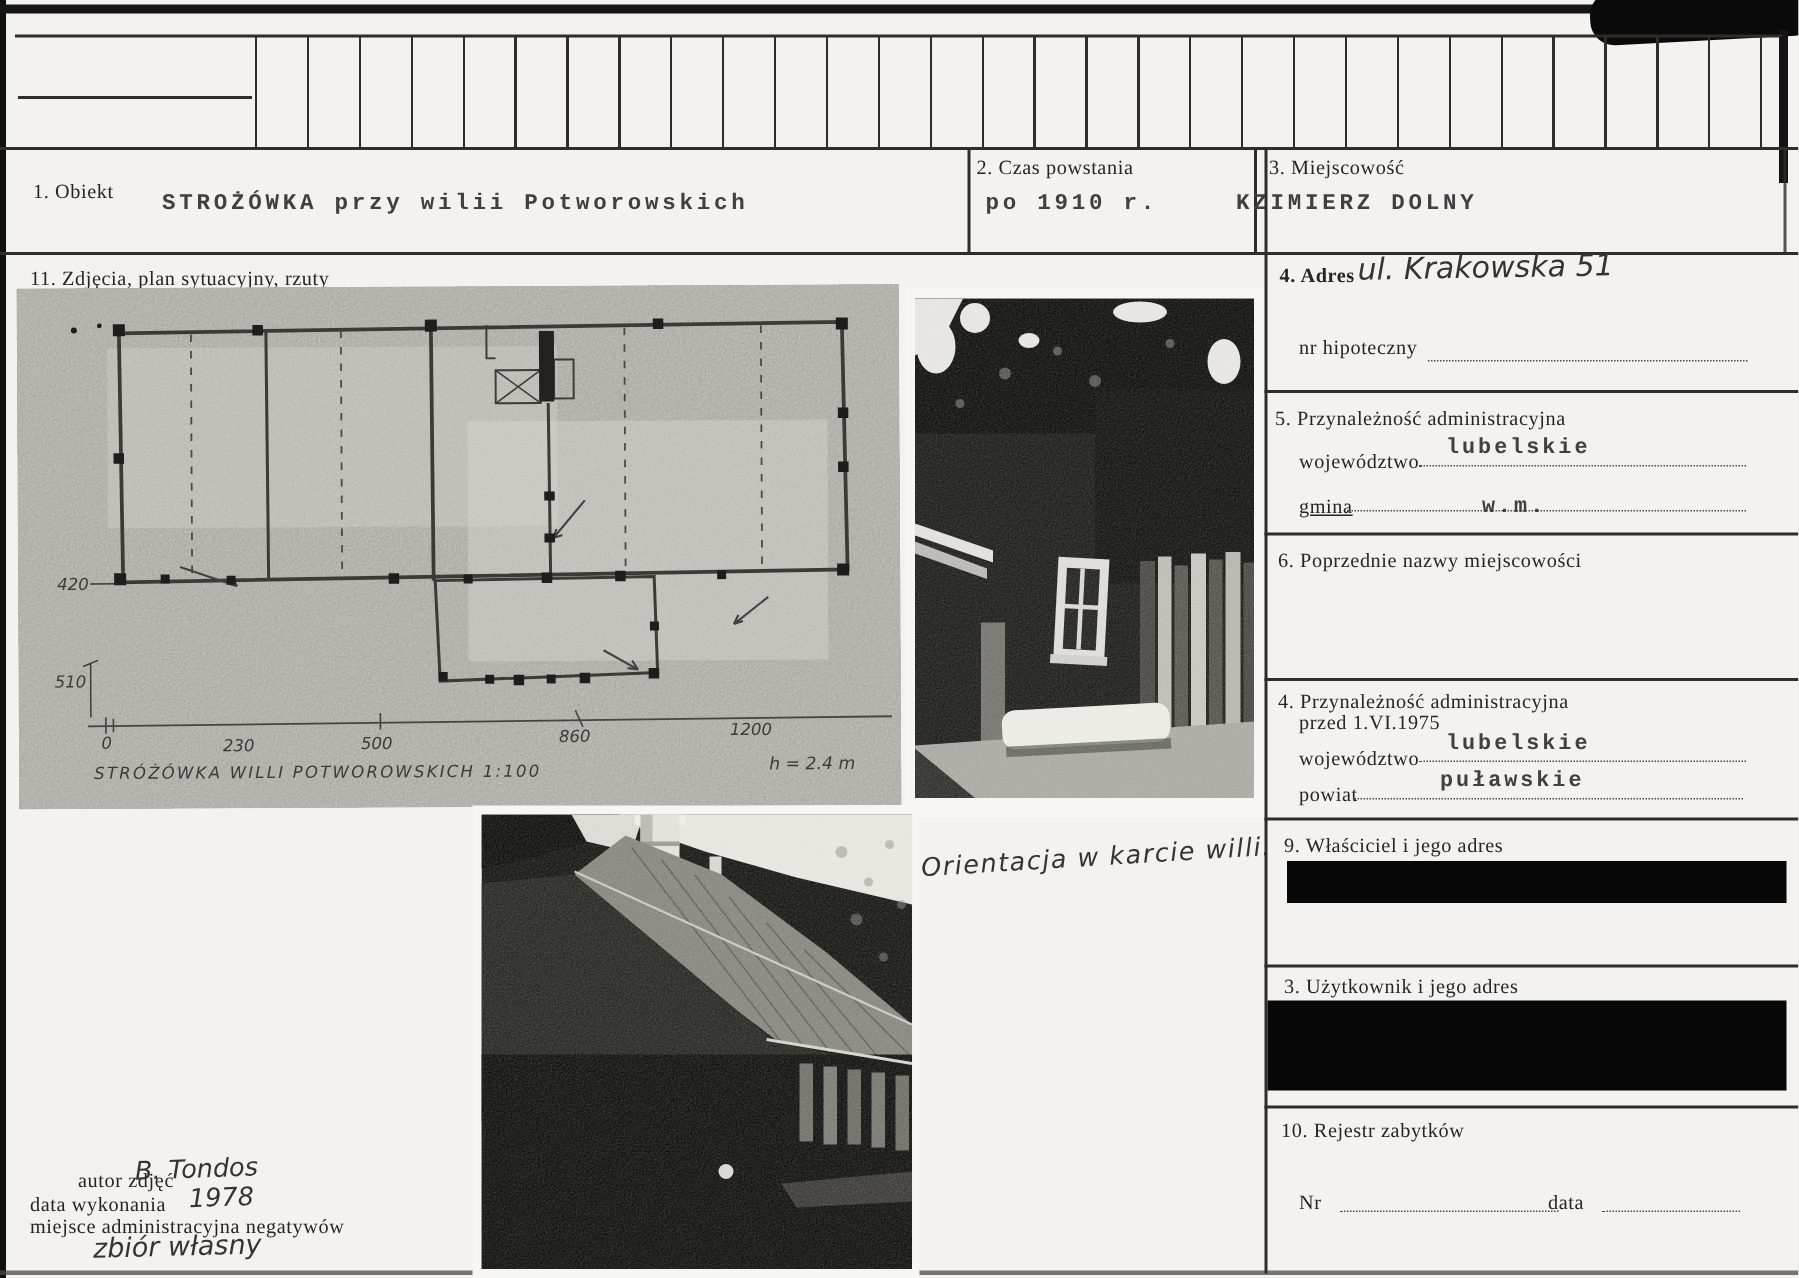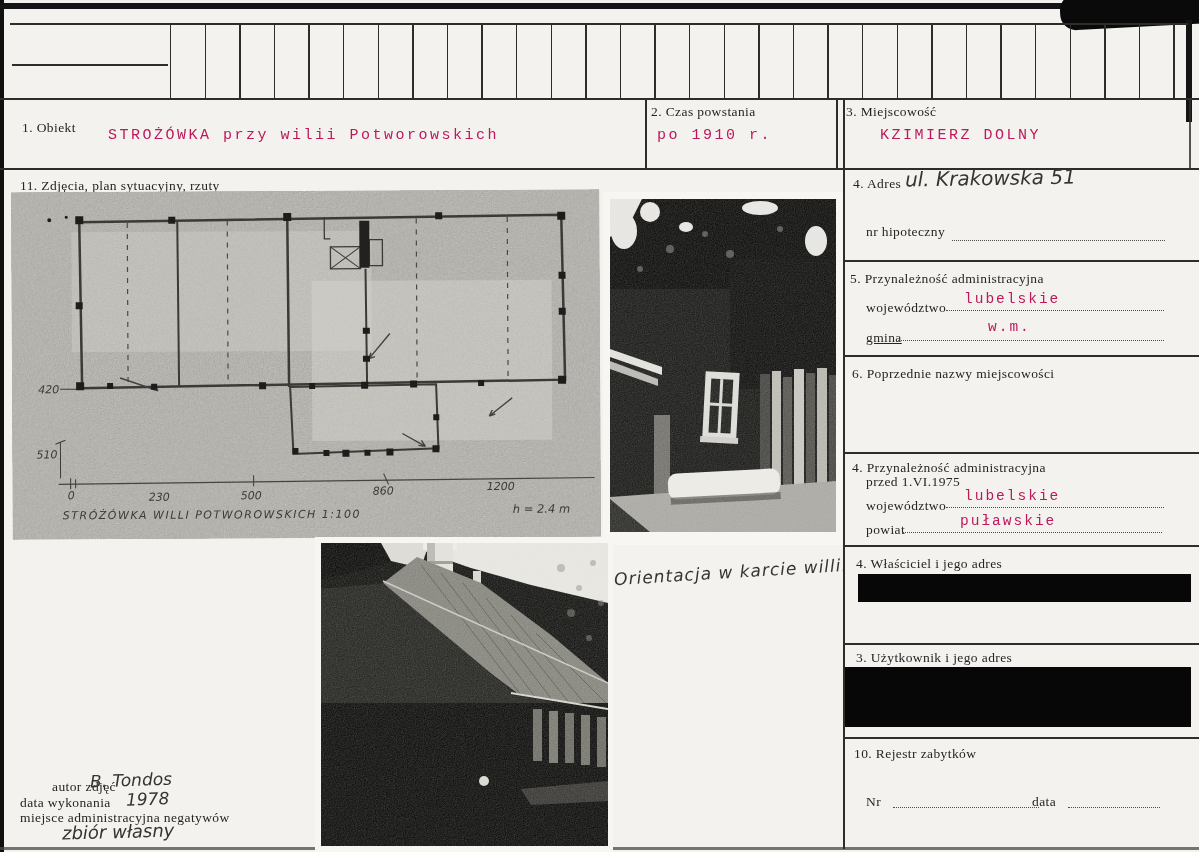--- a/index.html
+++ b/index.html
@@ -4,21 +4,21 @@
 <style>
   html,body{margin:0;padding:0;background:#e8e7e4;}
   .page{position:relative;width:1199px;height:852px;background:#f3f2ef;overflow:hidden;
         font-family:"Liberation Serif","DejaVu Serif",serif;color:#222;}
   .abs{position:absolute;}
   .hl{position:absolute;background:#2e2d2a;height:1.5px;}
   .vl{position:absolute;background:#2e2d2a;width:1.5px;}
   .lbl{position:absolute;font-family:"Liberation Serif","DejaVu Serif",serif;
        font-size:13.5px;color:#262523;letter-spacing:.4px;white-space:nowrap;}
   .typed{position:absolute;font-family:"Liberation Mono","DejaVu Sans Mono",monospace;
-         font-size:15px;letter-spacing:2.5px;color:#be185d;white-space:nowrap;}
+         font-size:15px;letter-spacing:2.5px;color:#404040;white-space:nowrap;font-weight:bold;}
   .typed.sm{font-size:14.5px;letter-spacing:2px;}
   .hand{position:absolute;font-family:"DejaVu Sans",sans-serif;font-style:italic;
         color:#35342f;white-space:nowrap;}
   .dots{position:absolute;border-bottom:1.6px dotted #4c4b47;height:16px;}
   .bar{position:absolute;background:#070707;}
   .sheet{position:absolute;background:#c8c7c2;box-shadow:0 0 0 1px #b3b2ad inset;}
   .photo-mount{position:absolute;background:#f7f6f3;}
   .grid-band{position:absolute;background:repeating-linear-gradient(to right,
        #2e2d2b 0,#2e2d2b 1.5px,transparent 1.5px,transparent 34.6px);}
   .smudge{position:absolute;background:#55524d;}
@@ -42,21 +42,21 @@
   <div class="vl" style="left:645px;top:99px;height:69px;"></div>
   <div class="vl" style="left:836px;top:99px;height:69px;"></div>
   <div class="hl" style="left:0;top:167.5px;width:1199px;height:2px;"></div>
   <div class="vl" style="left:1189px;top:99px;height:69px;opacity:.8;"></div>
 
   <div class="lbl" style="left:22px;top:120px;">1. Obiekt</div>
   <div class="typed" style="left:108px;top:127px;">STROŻÓWKA przy wilii Potworowskich</div>
   <div class="lbl" style="left:651px;top:104px;">2. Czas powstania</div>
   <div class="typed" style="left:657px;top:127px;">po 1910 r.</div>
   <div class="lbl" style="left:846px;top:104px;">3. Miejscowość</div>
-  <div class="typed" style="left:880px;top:127px;">KZIMIERZ DOLNY</div>
+  <div class="typed" style="left:824px;top:127px;">KZIMIERZ DOLNY</div>
 
   <div class="lbl" style="left:20px;top:178px;">11. Zdjęcia, plan sytuacyjny, rzuty</div>
 
   <div class="sheet" style="left:12px;top:191px;width:588px;height:347px;transform:rotate(-0.3deg);">
     <svg width="588" height="347" viewBox="0 0 588 347">
       <defs>
         <filter id="grainA">
             <feTurbulence type="fractalNoise" baseFrequency="0.8" numOctaves="2"></feTurbulence>
           <feColorMatrix type="matrix" values="0 0 0 0 0.22  0 0 0 0 0.21  0 0 0 0 0.19  0.7 0.7 0.7 0 -0.55"></feColorMatrix>
           </filter>
@@ -281,45 +281,45 @@
   <div class="hand" style="left:62px;top:821px;font-size:18px;transform:rotate(-1.5deg);">zbiór własny</div>
 
   <div class="vl" style="left:843px;top:99px;height:750px;"></div>
   <div class="hl" style="left:843px;top:260px;width:356px;"></div>
   <div class="hl" style="left:843px;top:355px;width:356px;"></div>
   <div class="hl" style="left:843px;top:452px;width:356px;"></div>
   <div class="hl" style="left:843px;top:545px;width:356px;"></div>
   <div class="hl" style="left:843px;top:643px;width:356px;"></div>
   <div class="hl" style="left:843px;top:737px;width:356px;"></div>
 
-  <div class="lbl" style="left:853px;top:176px;">4. Adres</div>
+  <div class="lbl" style="left:853px;top:176px;font-weight:bold;">4. Adres</div>
   <div class="hand" style="left:905px;top:166px;font-size:20px;transform:rotate(-1deg);">ul. Krakowska 51</div>
   <div class="lbl" style="left:866px;top:224px;">nr hipoteczny</div>
   <div class="dots" style="left:952px;top:224px;width:213px;"></div>
 
   <div class="lbl" style="left:850px;top:271px;">5. Przynależność administracyjna</div>
   <div class="lbl" style="left:866px;top:300px;">województwo</div>
   <div class="typed sm" style="left:964px;top:291px;">lubelskie</div>
   <div class="dots" style="left:946px;top:294px;width:218px;"></div>
   <div class="lbl" style="left:866px;top:330px;text-decoration:underline;">gmina</div>
-  <div class="typed sm" style="left:988px;top:319px;">w.m.</div>
+  <div class="typed sm" style="left:988px;top:330px;">w.m.</div>
   <div class="dots" style="left:898px;top:324px;width:266px;"></div>
 
   <div class="lbl" style="left:852px;top:366px;">6. Poprzednie nazwy miejscowości</div>
 
   <div class="lbl" style="left:852px;top:460px;">4. Przynależność administracyjna</div>
   <div class="lbl" style="left:866px;top:474px;">przed 1.VI.1975</div>
   <div class="lbl" style="left:866px;top:498px;">województwo</div>
   <div class="typed sm" style="left:964px;top:488px;">lubelskie</div>
   <div class="dots" style="left:946px;top:491px;width:218px;"></div>
   <div class="lbl" style="left:866px;top:522px;">powiat</div>
   <div class="typed sm" style="left:960px;top:513px;">puławskie</div>
   <div class="dots" style="left:902px;top:516px;width:260px;"></div>
 
-  <div class="lbl" style="left:856px;top:556px;">4. Właściciel i jego adres</div>
+  <div class="lbl" style="left:856px;top:556px;">9. Właściciel i jego adres</div>
   <div class="bar" style="left:858px;top:574px;width:333px;height:28px;"></div>
 
   <div class="lbl" style="left:856px;top:650px;">3. Użytkownik i jego adres</div>
   <div class="bar" style="left:845px;top:667px;width:346px;height:60px;"></div>
 
   <div class="lbl" style="left:854px;top:746px;">10. Rejestr zabytków</div>
   <div class="lbl" style="left:866px;top:794px;">Nr</div>
   <div class="dots" style="left:893px;top:791px;width:146px;"></div>
   <div class="lbl" style="left:1032px;top:794px;">data</div>
   <div class="dots" style="left:1068px;top:791px;width:92px;"></div>

